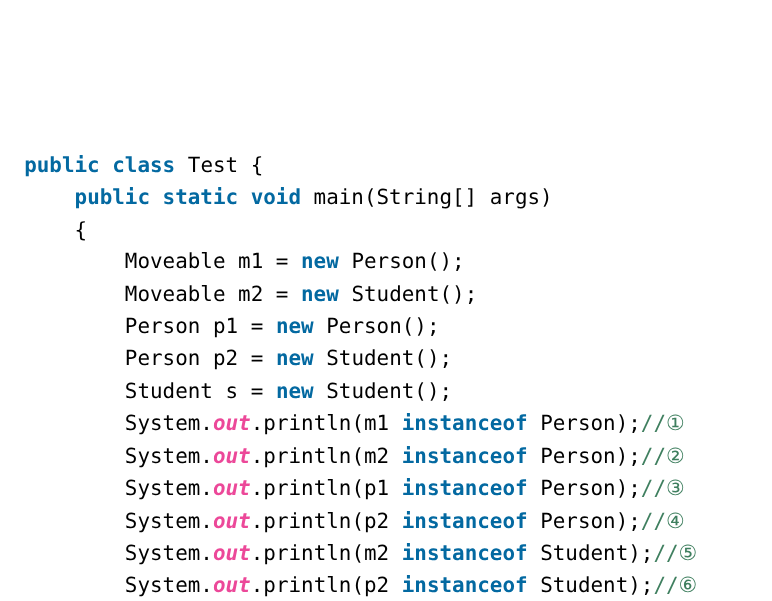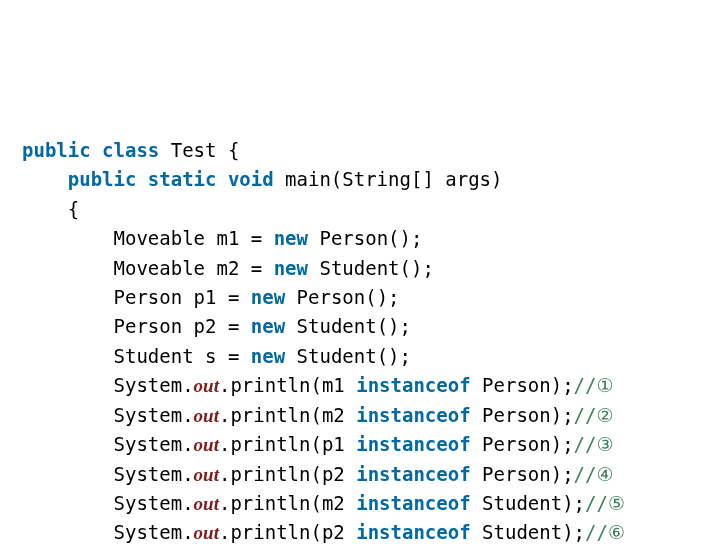--- a/index.html
+++ b/index.html
@@ -10,21 +10,21 @@
     body {
       background: #ffffff;
       font-family: "Microsoft YaHei", "Segoe UI", Consolas, monospace;
       font-size: 19px;
       padding: 18px 22px;
       line-height: 1.55;
       white-space: pre;
     }
     .kw { color: #0369a1; font-weight: bold; }
     .plain { color: #000000; margin-top: 17px; }
-    .static-field { color: #7f1d1d; font-style: italic; font-weight: bold; font-family: Liberation Serif, serif; }
+    .static-field { color: #ec4899; font-style: italic; font-weight: bold; }
     .comment { color: #3f7f5f; }
     .line { display: block; }
   </style>
 </head>
 <body>
 
 
 
 <div><span class="line"><span class="kw">public class</span><span class="plain"> Test {</span></span><span class="line"><span class="plain">    </span><span class="kw">public static void</span><span class="plain"> main(String[] args)</span></span><span class="line"><span class="plain">    </span><span class="plain">{</span></span><span class="line"><span class="plain">        </span><span class="plain">Moveable m1 = </span><span class="kw">new</span><span class="plain"> Person();</span></span><span class="line"><span class="plain">        </span><span class="plain">Moveable m2 = </span><span class="kw">new</span><span class="plain"> Student();</span></span><span class="line"><span class="plain">        </span><span class="plain">Person p1 = </span><span class="kw">new</span><span class="plain"> Person();</span></span><span class="line"><span class="plain">        </span><span class="plain">Person p2 = </span><span class="kw">new</span><span class="plain"> Student();</span></span><span class="line"><span class="plain">        </span><span class="plain">Student s = </span><span class="kw">new</span><span class="plain"> Student();</span></span><span class="line"><span class="plain">        </span><span class="plain">System.</span><span class="static-field">out</span><span class="plain">.println(m1 </span><span class="kw">instanceof</span><span class="plain"> Person);</span><span class="comment">//①</span></span><span class="line"><span class="plain">        </span><span class="plain">System.</span><span class="static-field">out</span><span class="plain">.println(m2 </span><span class="kw">instanceof</span><span class="plain"> Person);</span><span class="comment">//②</span></span><span class="line"><span class="plain">        </span><span class="plain">System.</span><span class="static-field">out</span><span class="plain">.println(p1 </span><span class="kw">instanceof</span><span class="plain"> Person);</span><span class="comment">//③</span></span><span class="line"><span class="plain">        </span><span class="plain">System.</span><span class="static-field">out</span><span class="plain">.println(p2 </span><span class="kw">instanceof</span><span class="plain"> Person);</span><span class="comment">//④</span></span><span class="line"><span class="plain">        </span><span class="plain">System.</span><span class="static-field">out</span><span class="plain">.println(m2 </span><span class="kw">instanceof</span><span class="plain"> Student);</span><span class="comment">//⑤</span></span><span class="line"><span class="plain">        </span><span class="plain">System.</span><span class="static-field">out</span><span class="plain">.println(p2 </span><span class="kw">instanceof</span><span class="plain"> Student);</span><span class="comment">//⑥</span></span></div>
 

